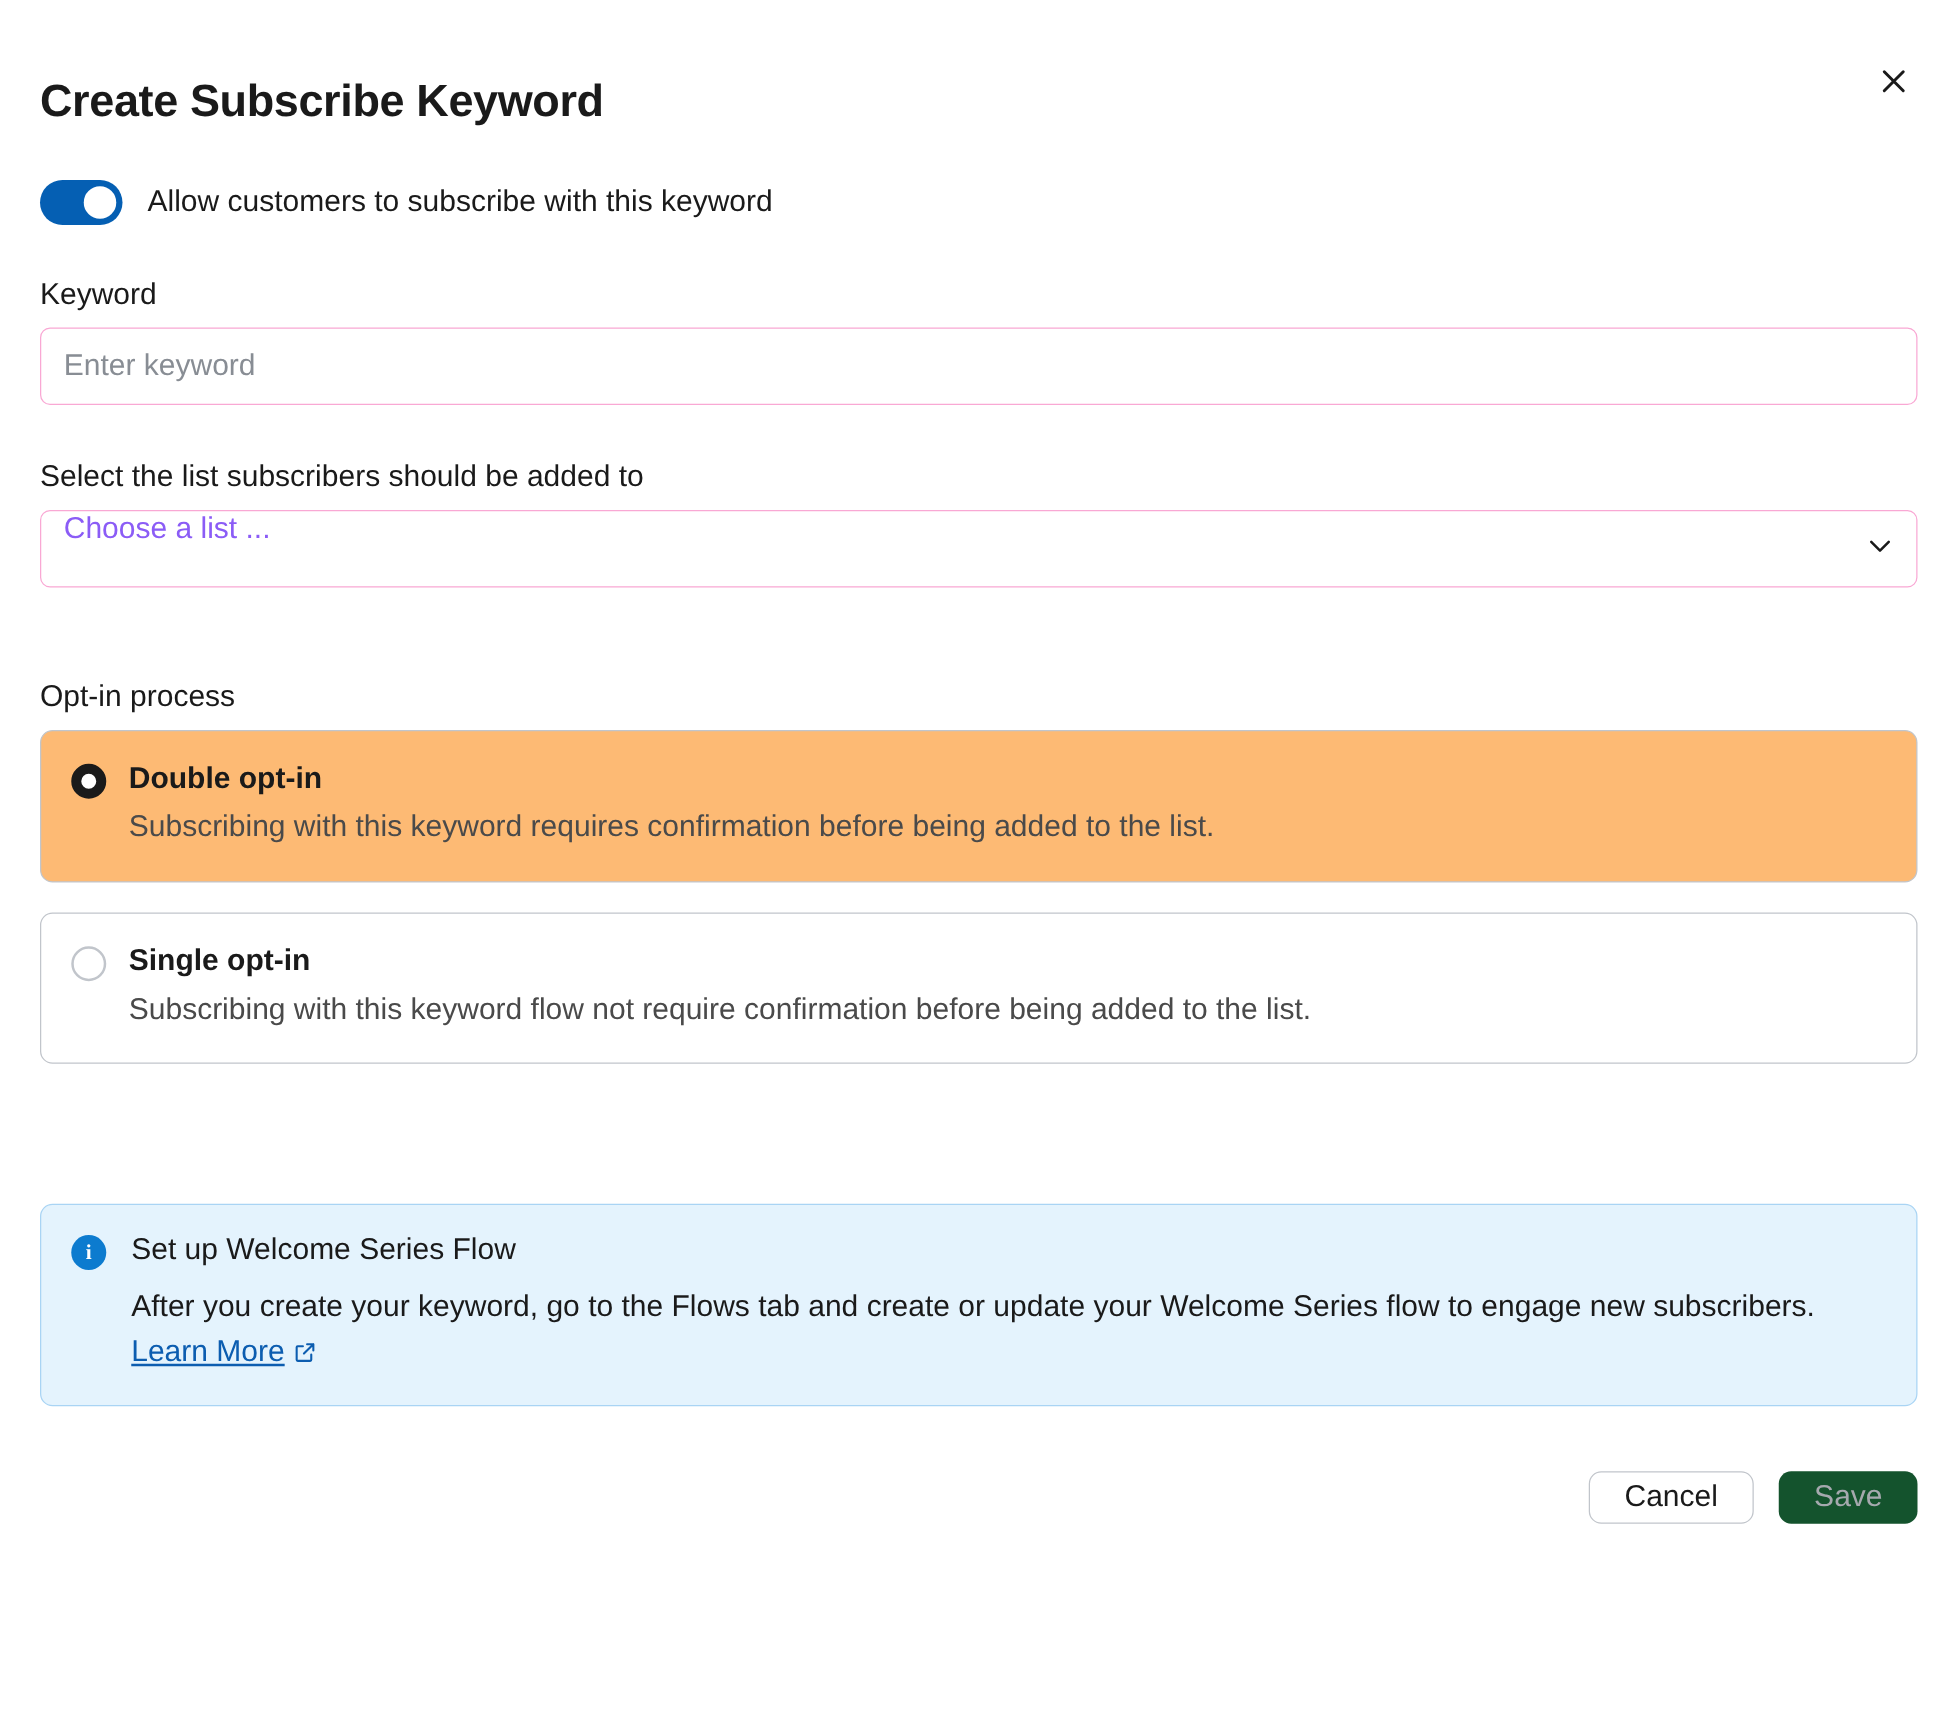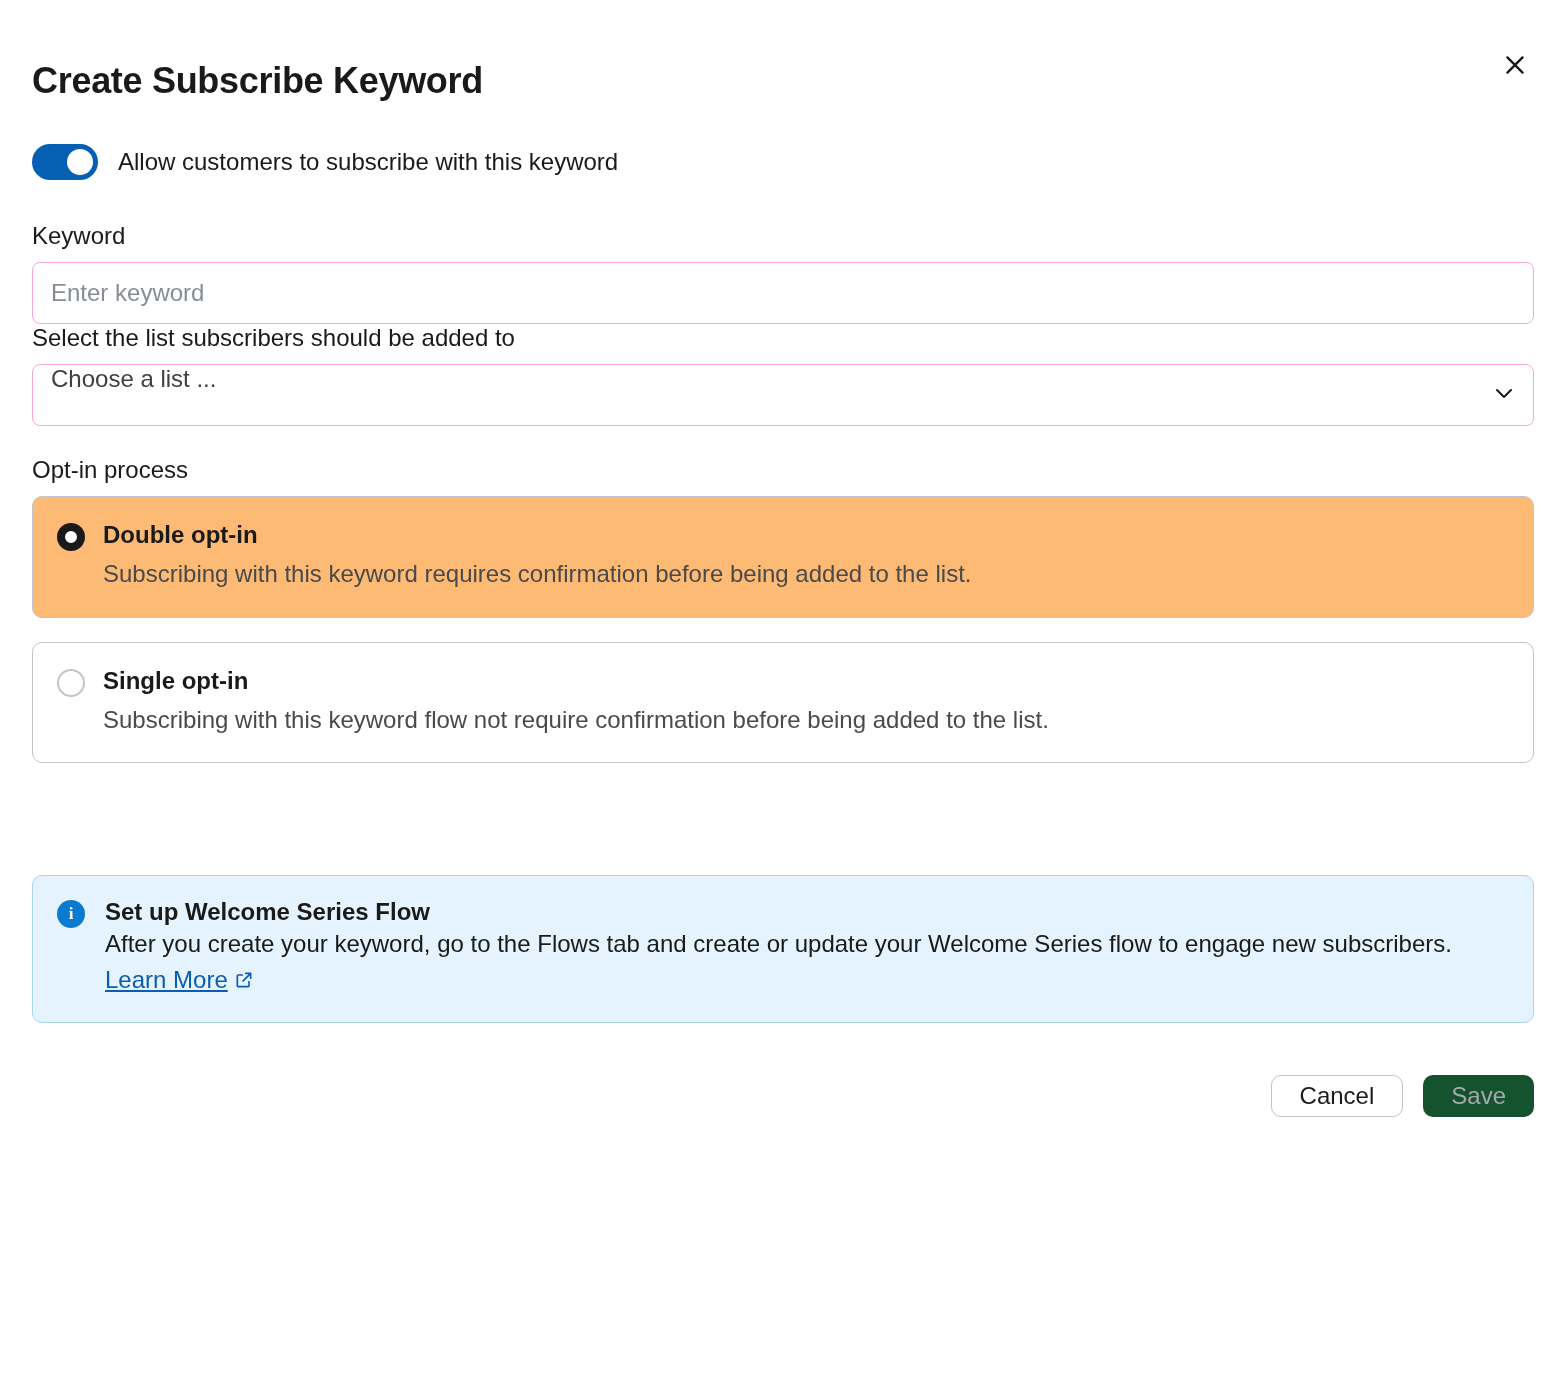--- a/index.html
+++ b/index.html
@@ -56,21 +56,21 @@
       width: 26px;
       height: 26px;
       background: #fff;
       border-radius: 50%;
     }
     .toggle-label {
       font-size: 24px;
       color: #1a1a1a;
     }
 
-    .field-group { }
+    .field-group { margin-bottom: 44px; }
     .field-label {
       font-size: 24px;
       color: #1a1a1a;
       margin-bottom: 12px;
       display: block;
     }
     .text-input, .select-input {
       width: 100%;
       height: 62px;
       border: 1px solid #f9a8d4;
@@ -78,21 +78,21 @@
       padding: 0 18px;
       font-size: 24px;
       color: #1a1a1a;
       background: #fff;
       outline: none;
     }
     .text-input::placeholder { color: #888d94; }
     .select-wrap { position: relative; }
     .select-input {
       appearance: none;
-      color: #404040;
+      color: #8b5cf6;
       padding-right: 48px;
       cursor: pointer;
     }
     .select-wrap .chev {
       position: absolute;
       right: 18px;
       top: 50%;
       transform: translateY(-50%);
       pointer-events: none;
     }
@@ -155,21 +155,22 @@
       background: #0C7BCF;
       display: flex;
       align-items: center;
       justify-content: center;
       flex-shrink: 0;
       margin-top: 2px;
     }
     .info-icon-wrap span { color: #fff; font-weight: 700; font-size: 17px; font-family: Georgia, serif; }
     .info-title {
       font-size: 24px;
-      font-weight: 700;
+      font-weight: 400;
+      margin-bottom: 14px;
     }
     .info-text {
       font-size: 24px;
       color: #1a1a1a;
       line-height: 1.5;
     }
     .info-link {
       color: #0C5DB0;
       text-decoration: underline;
       cursor: pointer;

